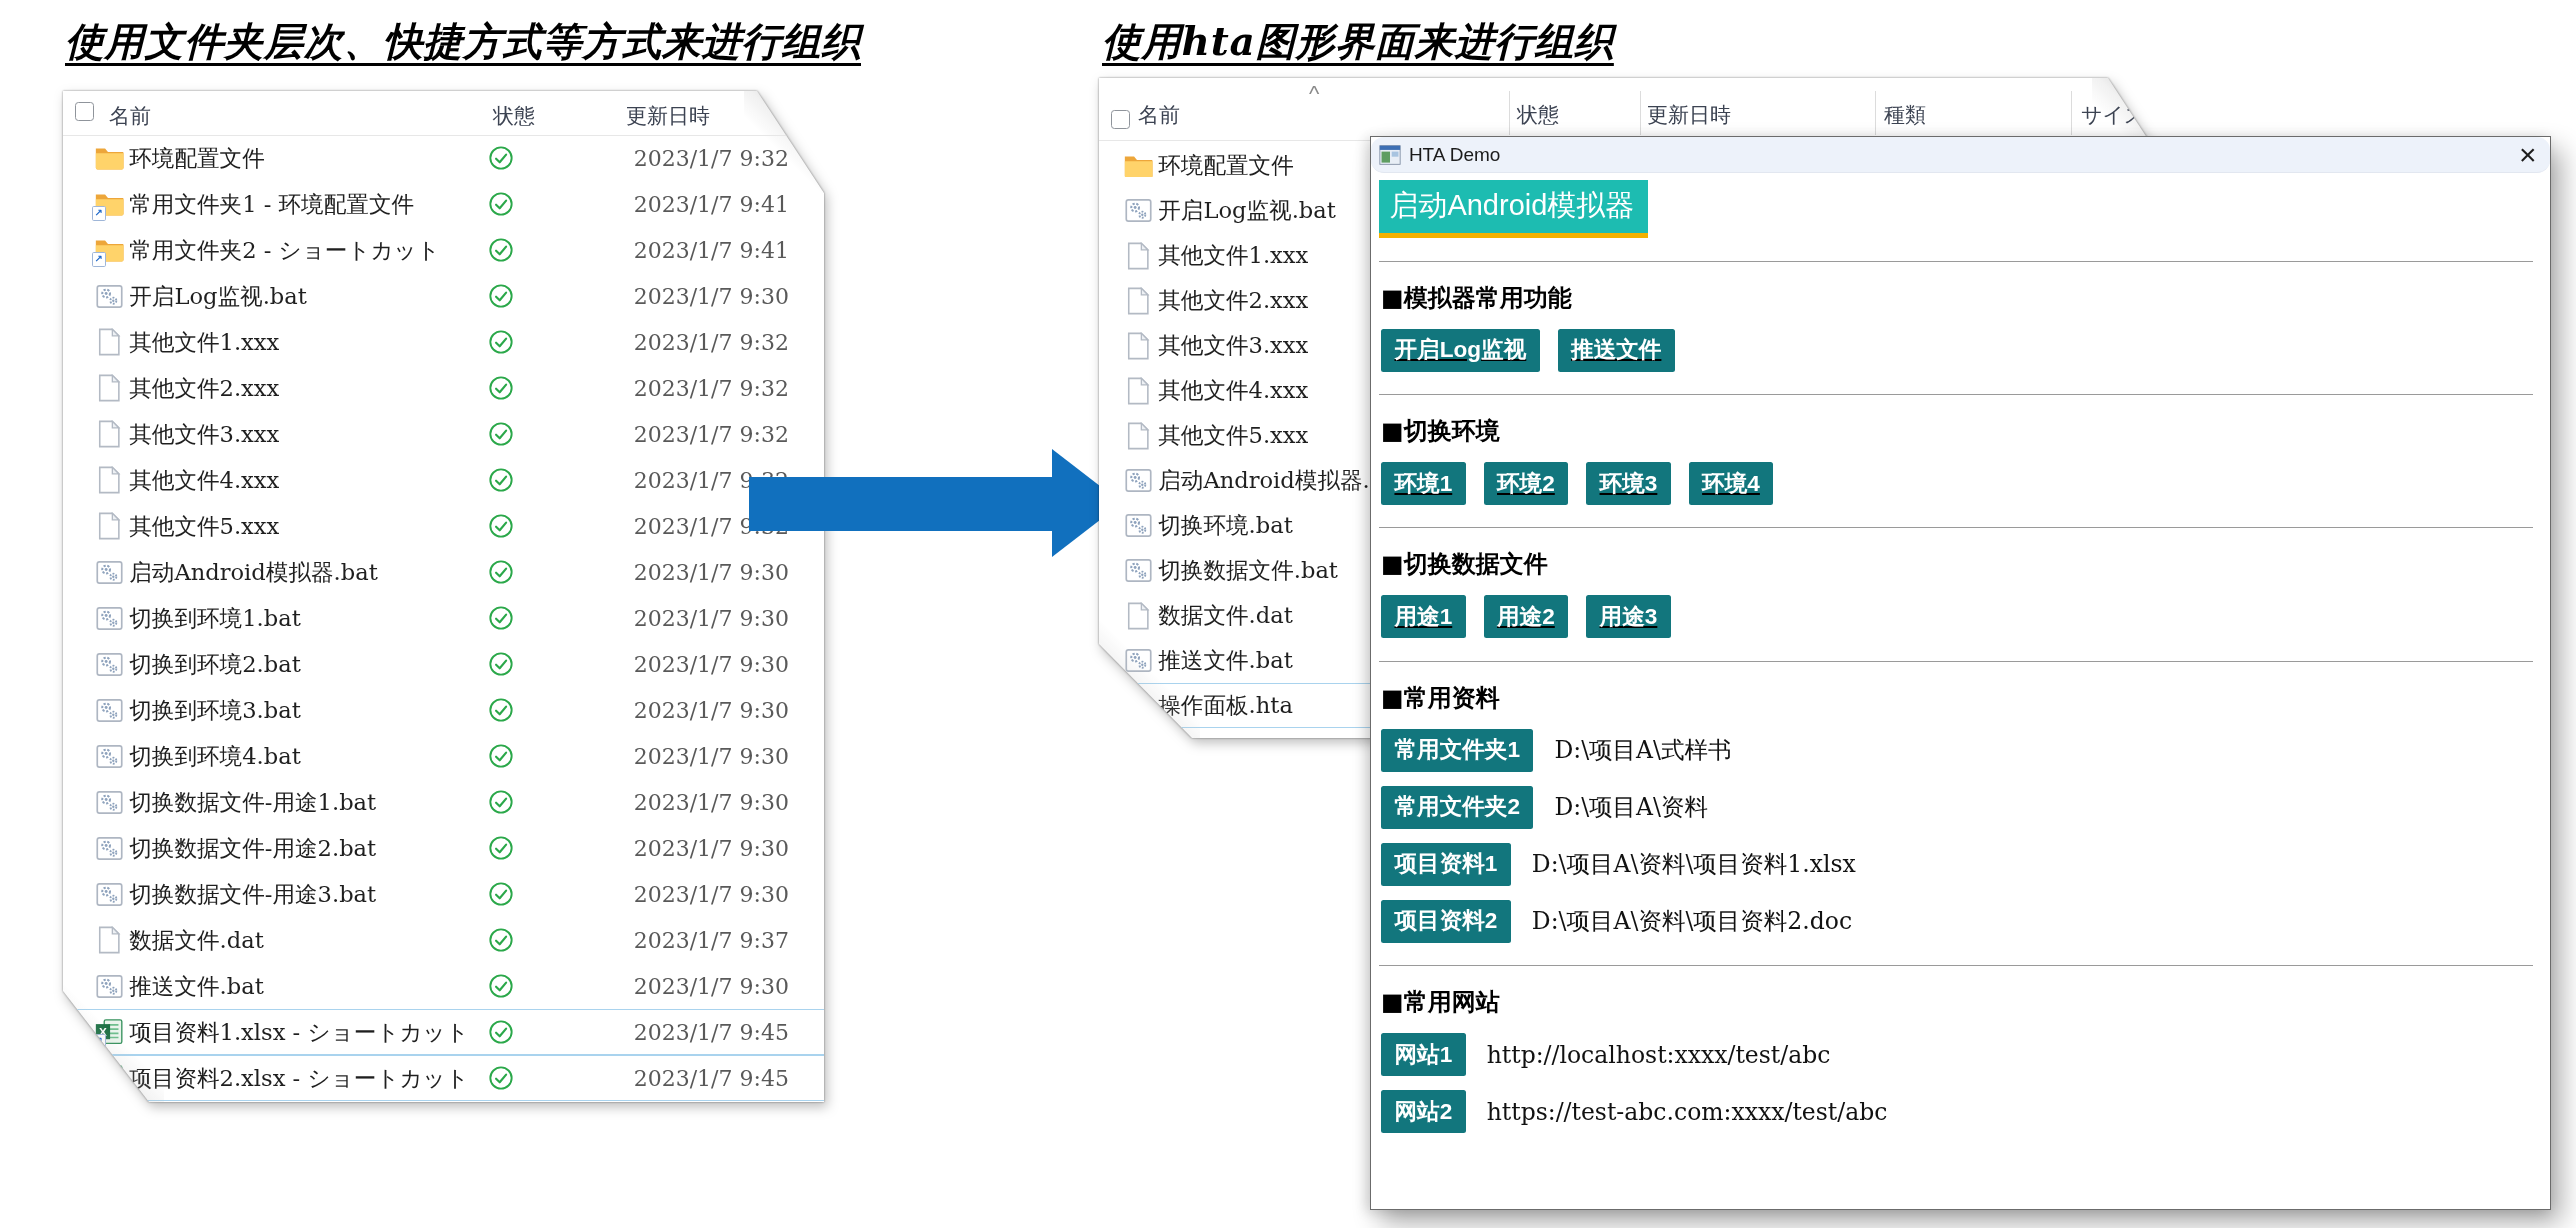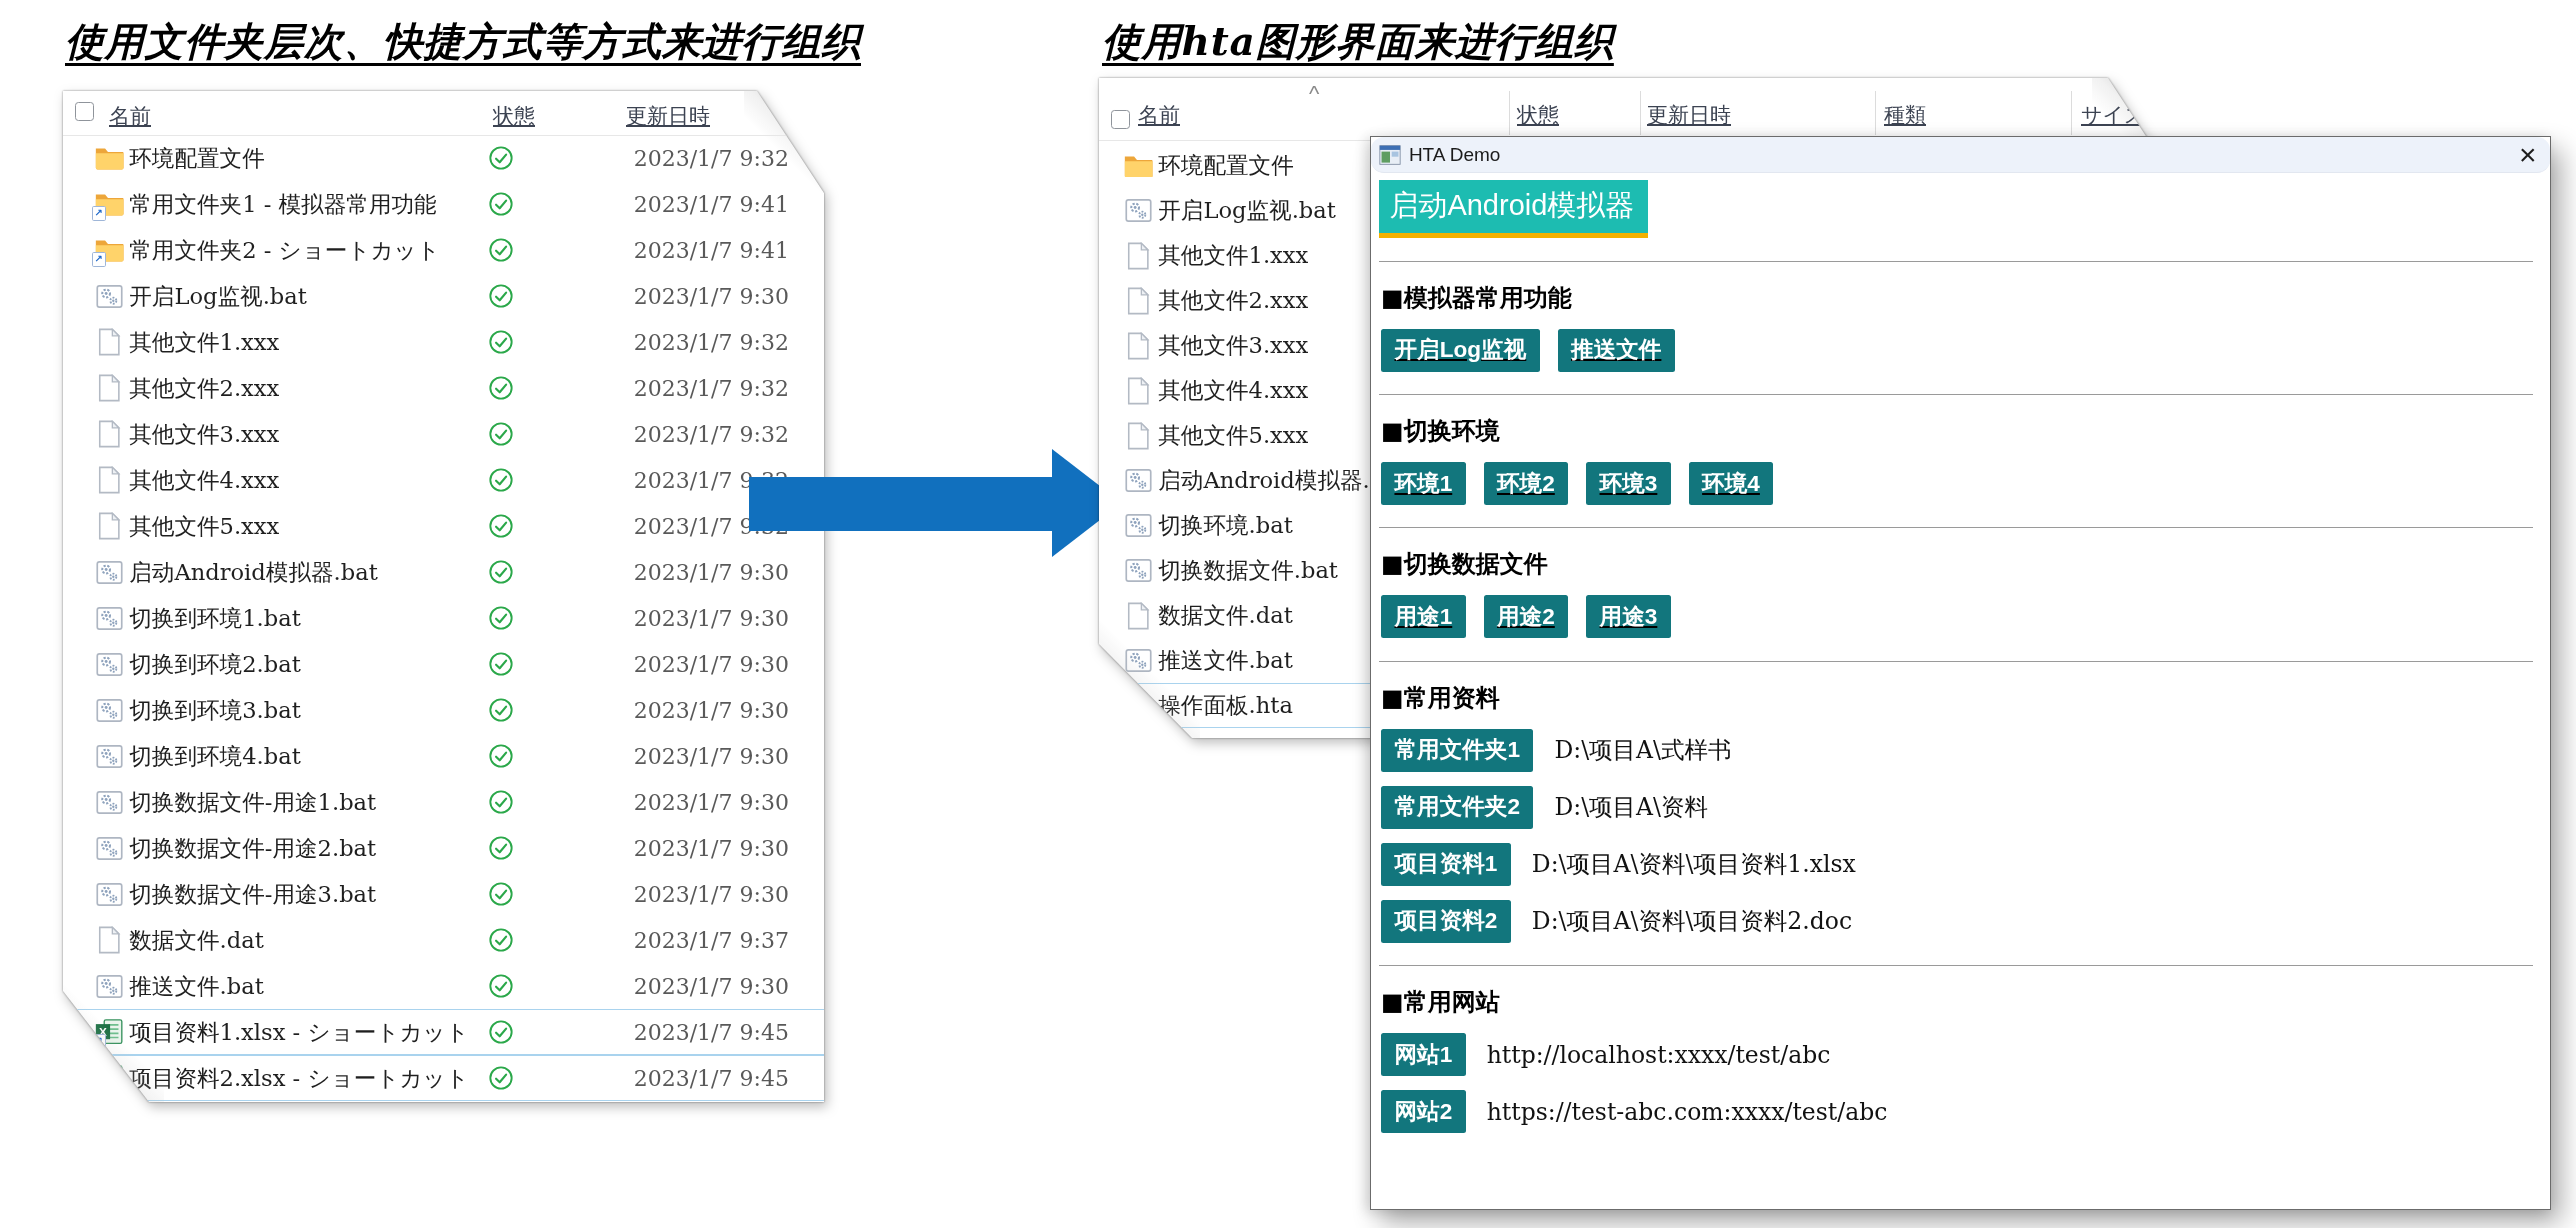--- a/index.html
+++ b/index.html
@@ -21,21 +21,21 @@
   #panel-right-wrap{left:1099px;top:78px;width:1073px;height:660px;z-index:1;}
   #panel-right-wrap .panel{clip-path:polygon(0 0,calc(100% - 64px) 0,100% 98px,100% 100%,93px 100%,0 calc(100% - 94px));}
   .panel::before{content:"";position:absolute;top:0;right:0;width:80px;height:113px;
     background:linear-gradient(225deg,rgba(110,110,110,.50) 0%,rgba(190,190,190,.22) 38%,rgba(190,190,190,0) 55%);}
   .panel::after{content:"";position:absolute;bottom:0;left:0;width:101px;height:117px;
     background:linear-gradient(45deg,rgba(110,110,110,.50) 0%,rgba(190,190,190,.22) 38%,rgba(190,190,190,0) 55%);}
 
   .p-header{position:relative;width:100%;}
   #panel-left-wrap .p-header{height:44px;border-bottom:0.8px solid #e7e7e7;}
   #panel-right-wrap .p-header{height:62px;border-bottom:0.8px solid #e7e7e7;}
-  .p-header .hcol{position:absolute;font-size:21px;color:#3c4352;white-space:nowrap;text-decoration:underline;}
+  .p-header .hcol{position:absolute;font-size:21px;color:#3c4352;white-space:nowrap;}
   #panel-left-wrap .hcol{top:11px;}
   #panel-right-wrap .hcol{bottom:11px;}
   .cb{position:absolute;width:19px;height:19px;border:1.7px solid #8f949b;border-radius:3.4px;background:#fff;box-sizing:border-box;}
   #panel-left-wrap .cb{left:11.7px;top:11px;}
   #panel-right-wrap .cb{left:11.7px;bottom:11px;}
   .sort-caret{position:absolute;left:210px;top:3.4px;font-size:22px;color:#8a8a8a;}
   .vsep{position:absolute;top:13.4px;height:44px;width:0.8px;background:#dcdcdc;}
 
   .rows{position:absolute;left:0;right:0;}
   #panel-left-wrap .rows{top:44px;}
@@ -109,21 +109,21 @@
             <span class="fdate">2023/1/7 9:32</span>
           </div>
           <div class="frow">
             <span class="ficon">
               <svg viewBox="0 0 34 28" width="28.5" height="23.5">
                 <path d="M1 3h11l3.5 4H33a1 1 0 0 1 1 1v18a2 2 0 0 1-2 2H3a2 2 0 0 1-2-2z" fill="#eda63a"></path>
                 <path d="M1 8.5h33V26a2 2 0 0 1-2 2H3a2 2 0 0 1-2-2z" fill="#ffd36a"></path>
               </svg>
               <span class="lnk-ovl">↗</span>
             </span>
-            <span class="fname">常用文件夹1 - 模拟器常用功能</span>
+            <span class="fname">常用文件夹1 - 环境配置文件</span>
             <span class="fcheck"><svg viewBox="0 0 30 30" width="26" height="26">
                 <circle cx="15" cy="15" r="12.3" fill="#fff" stroke="#2ba84a" stroke-width="2.2"></circle>
                 <path d="M9.3 15.8l4.2 4.1 7.4-8.8" fill="none" stroke="#2ba84a" stroke-width="2.5" stroke-linecap="round" stroke-linejoin="round"></path>
               </svg></span>
             <span class="fdate">2023/1/7 9:41</span>
           </div>
           <div class="frow">
             <span class="ficon">
               <svg viewBox="0 0 34 28" width="28.5" height="23.5">
                 <path d="M1 3h11l3.5 4H33a1 1 0 0 1 1 1v18a2 2 0 0 1-2 2H3a2 2 0 0 1-2-2z" fill="#eda63a"></path>

